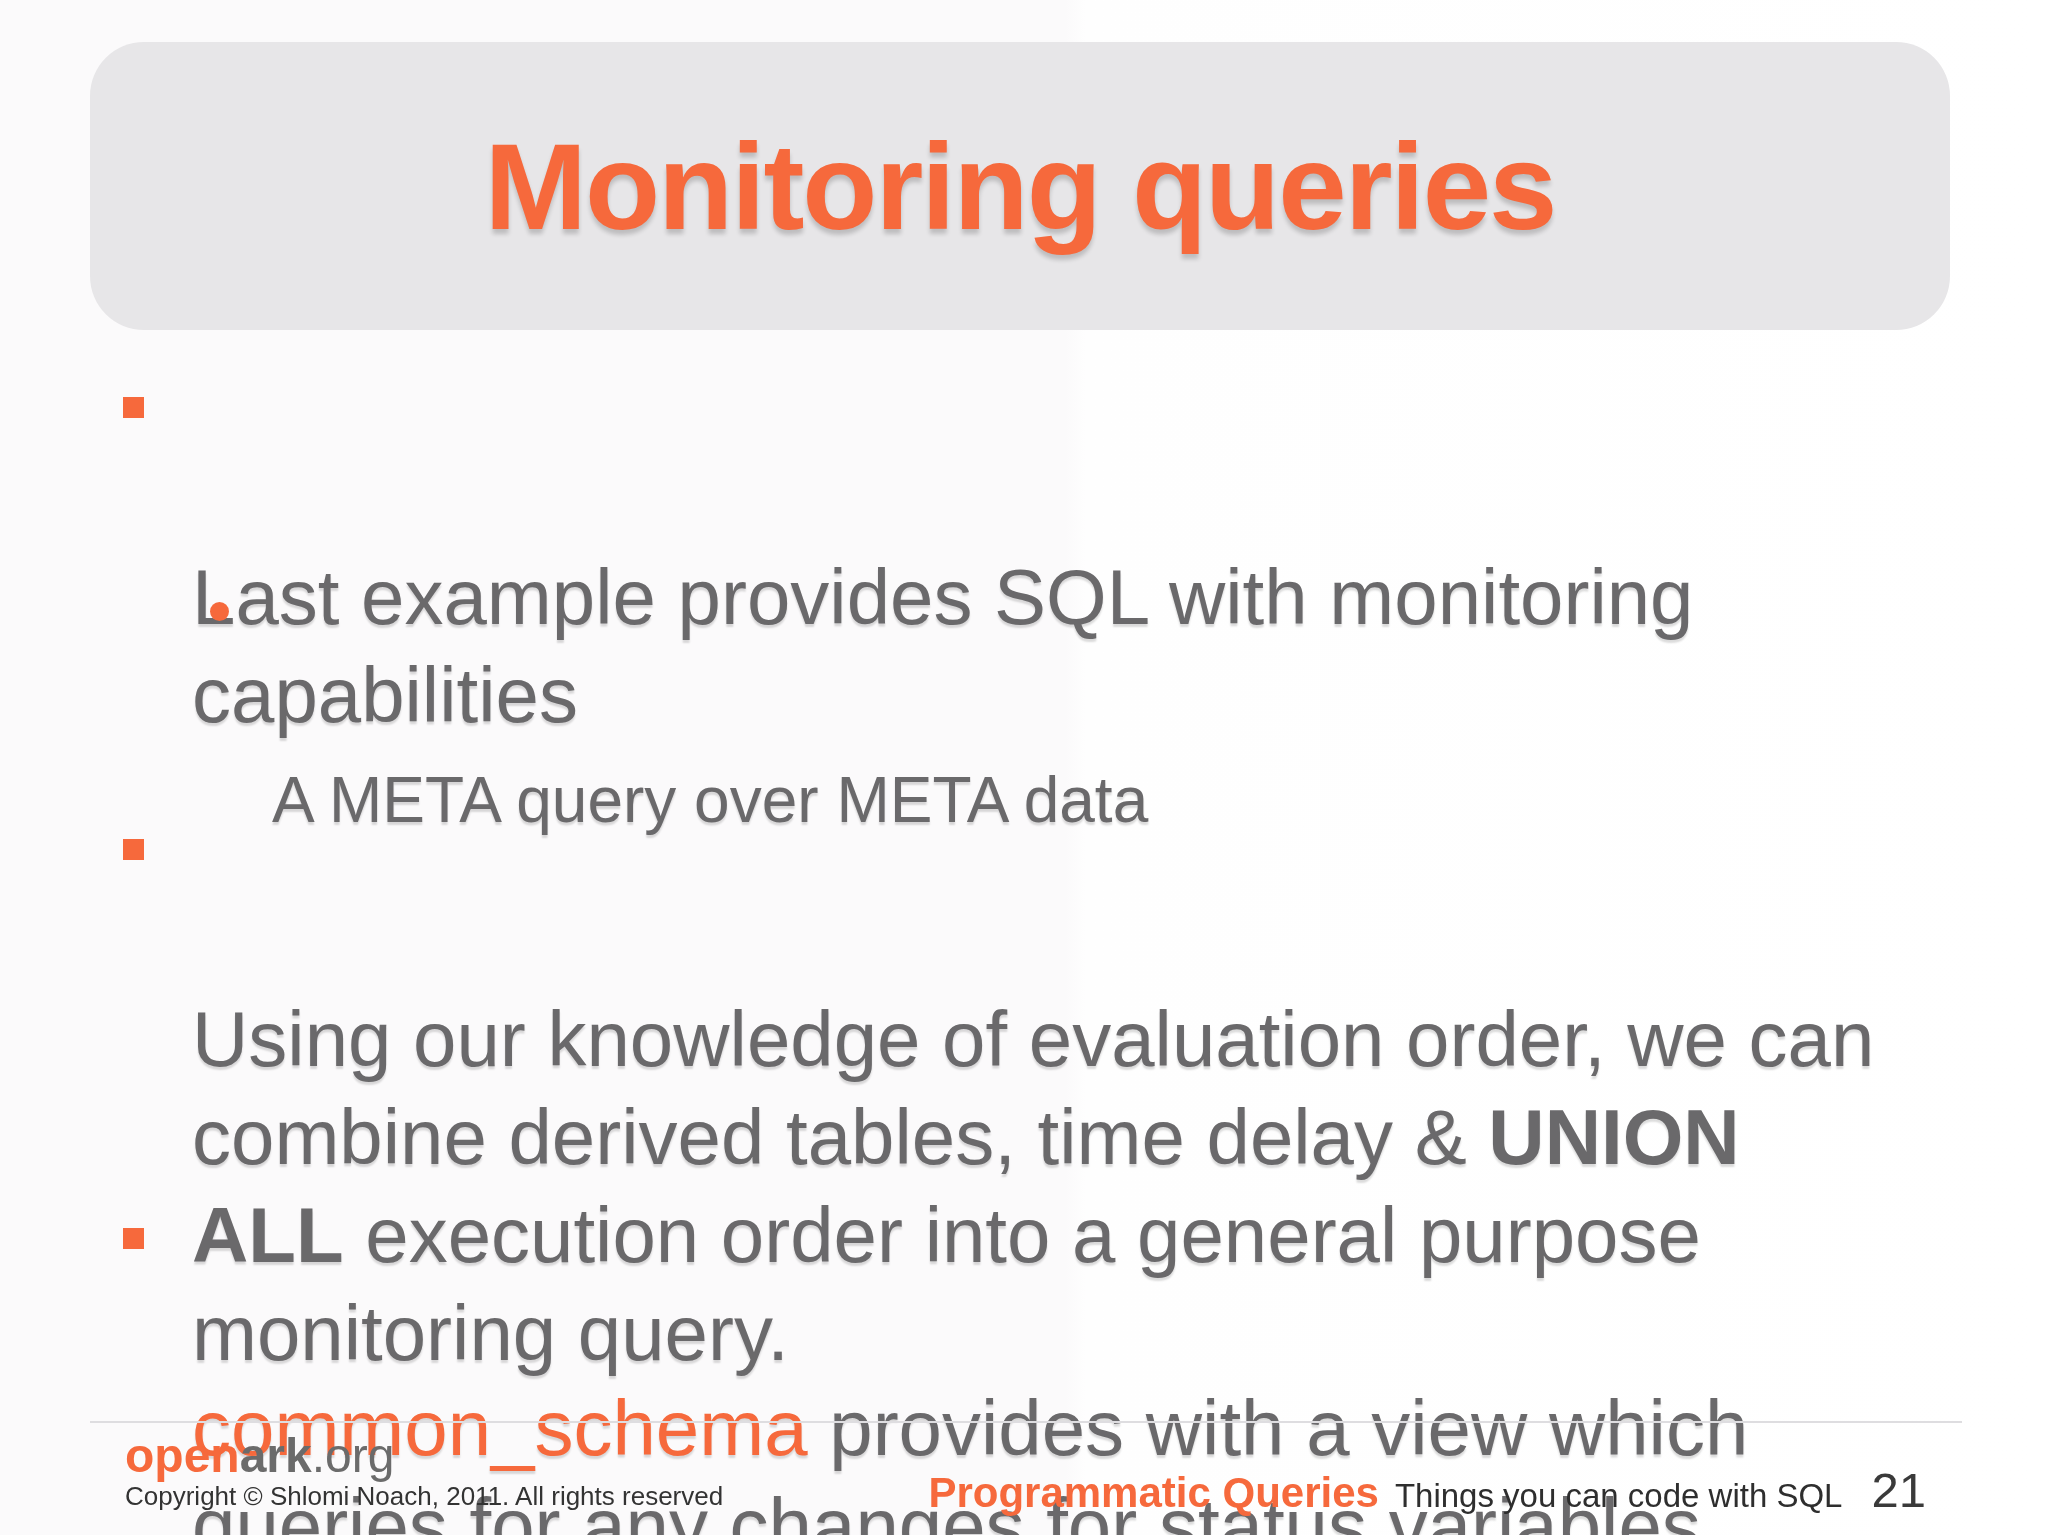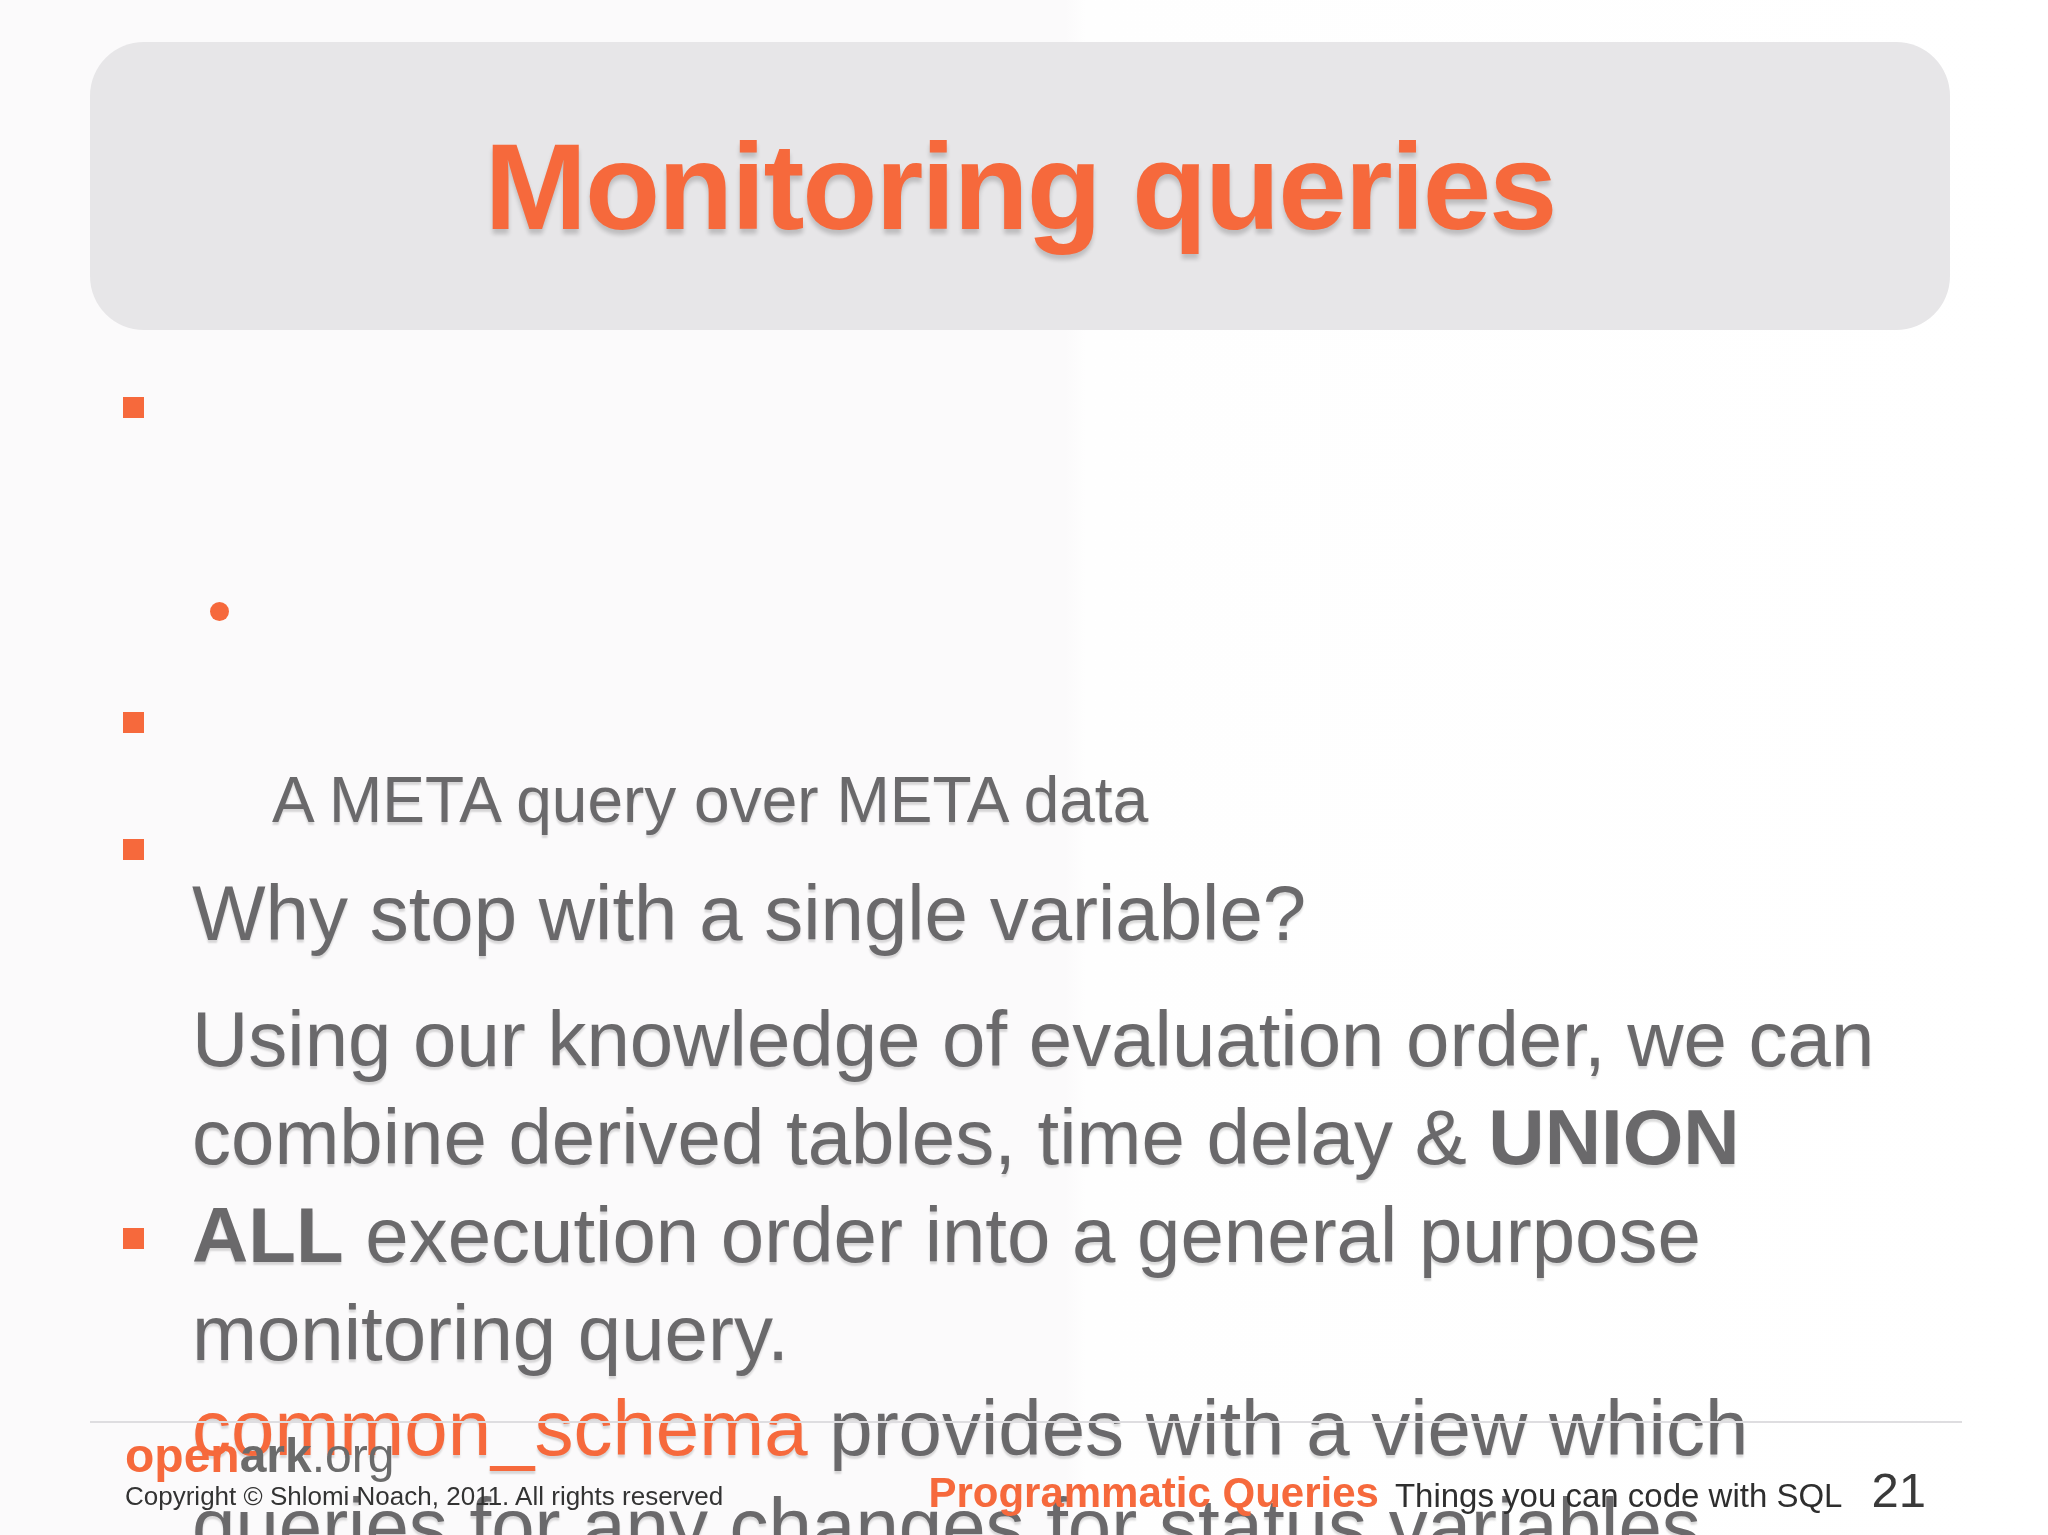--- a/index.html
+++ b/index.html
@@ -82,31 +82,29 @@
 <body>
 
 <div class="slide">
 
   <div class="header-box">
     <h1 class="slide-title">Monitoring queries</h1>
   </div>
 
   <div class="bullet-row row-1">
     <span class="marker-sq"></span>
+    <span>Last example provides SQL with monitoring
+capabilities</span>
   </div>
 
   <div class="bullet-row row-2">
     <span class="marker-dot"></span>
     <span>A META query over META data</span>
   </div>
 
-  <div class="bullet-row row-3">
-    <span class="marker-sq"></span>
-    <span>Why stop with a single variable?</span>
-  </div>
 
   <div class="bullet-row row-4">
     <span class="marker-sq"></span>
     <span>Using our knowledge of evaluation order, we can
 combine derived tables, time delay &amp; </span><span class="seg-bold">UNION
 ALL</span><span> execution order into a general purpose
 monitoring query.</span>
   </div>
 
   <div class="bullet-row row-5">

